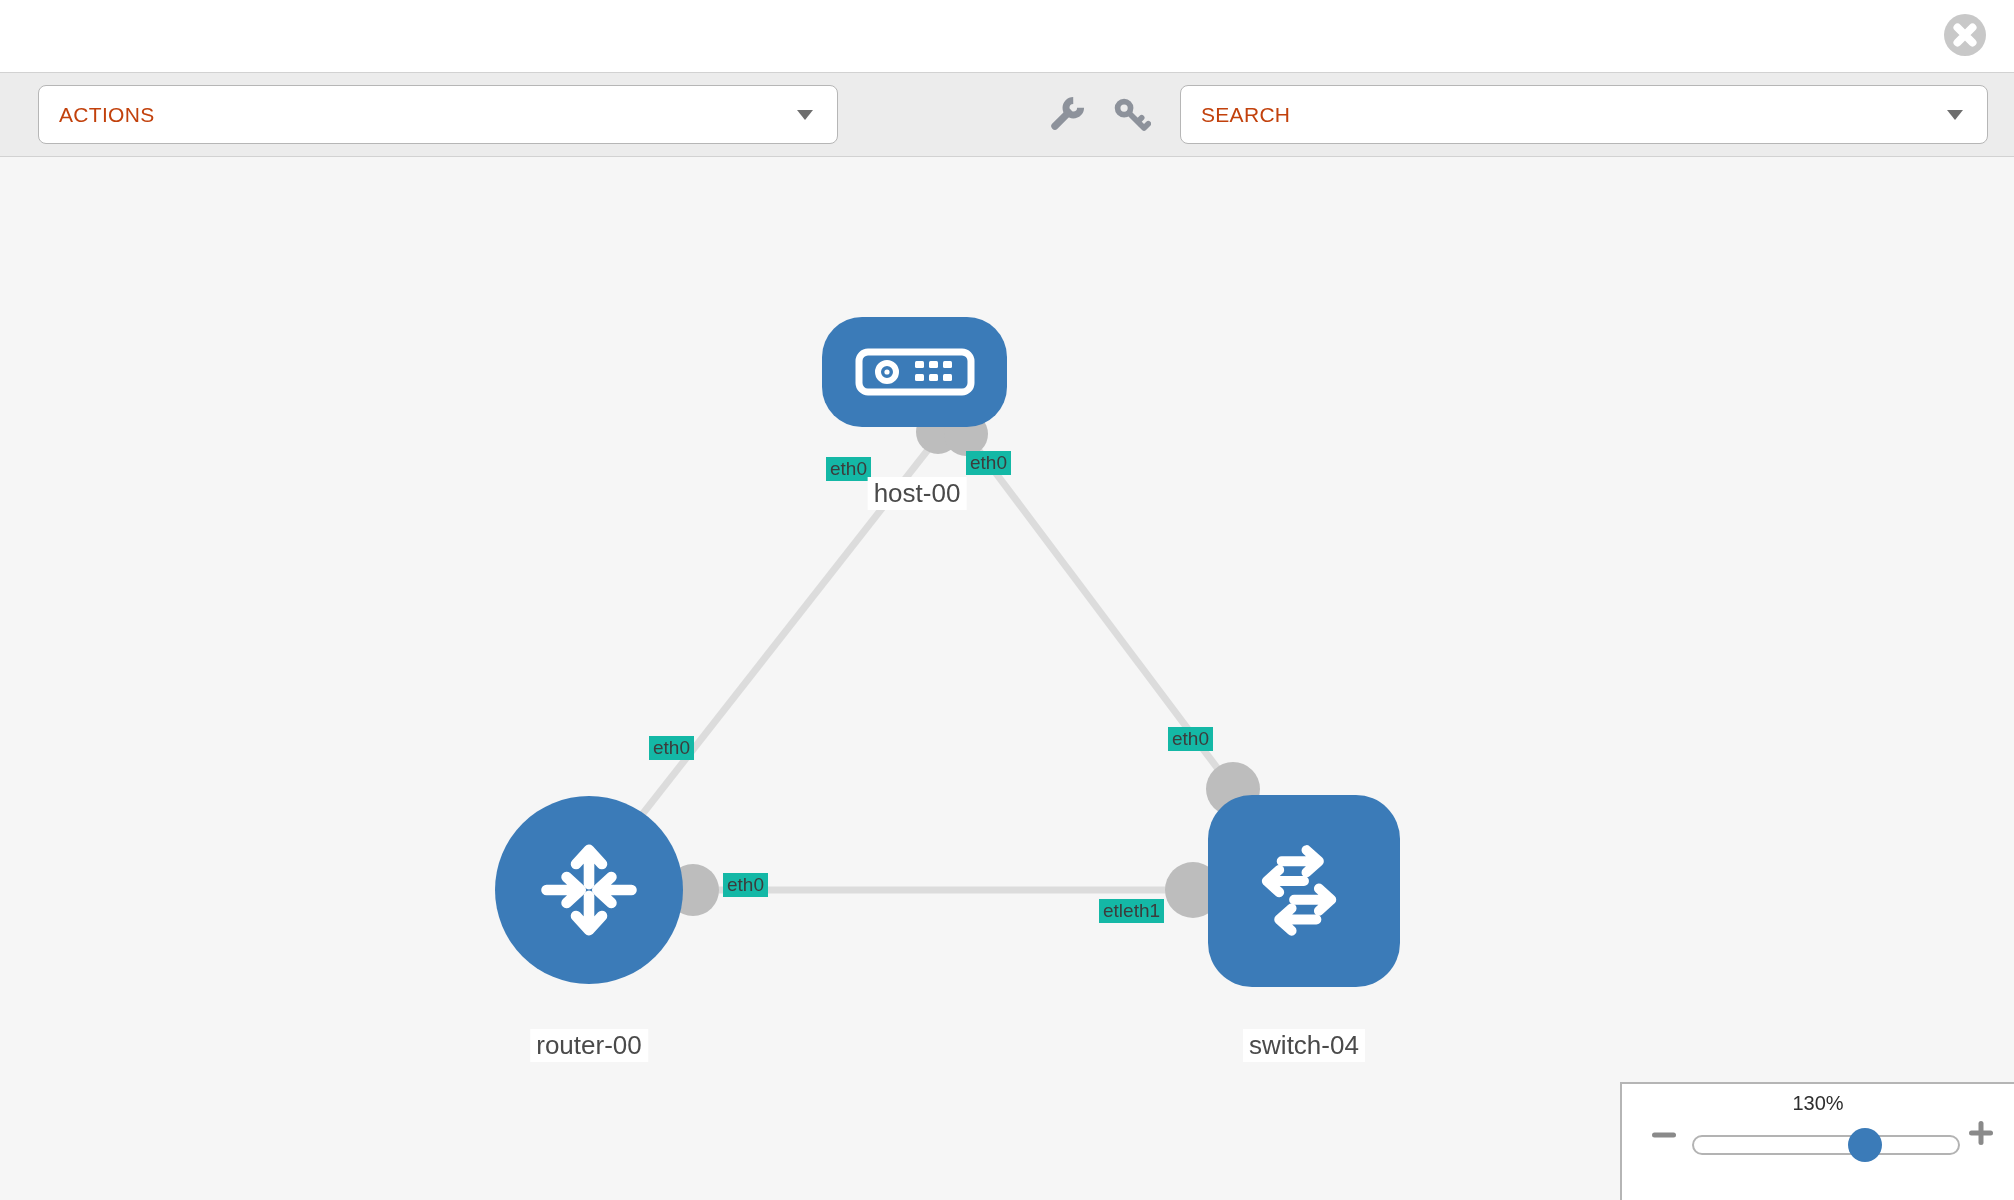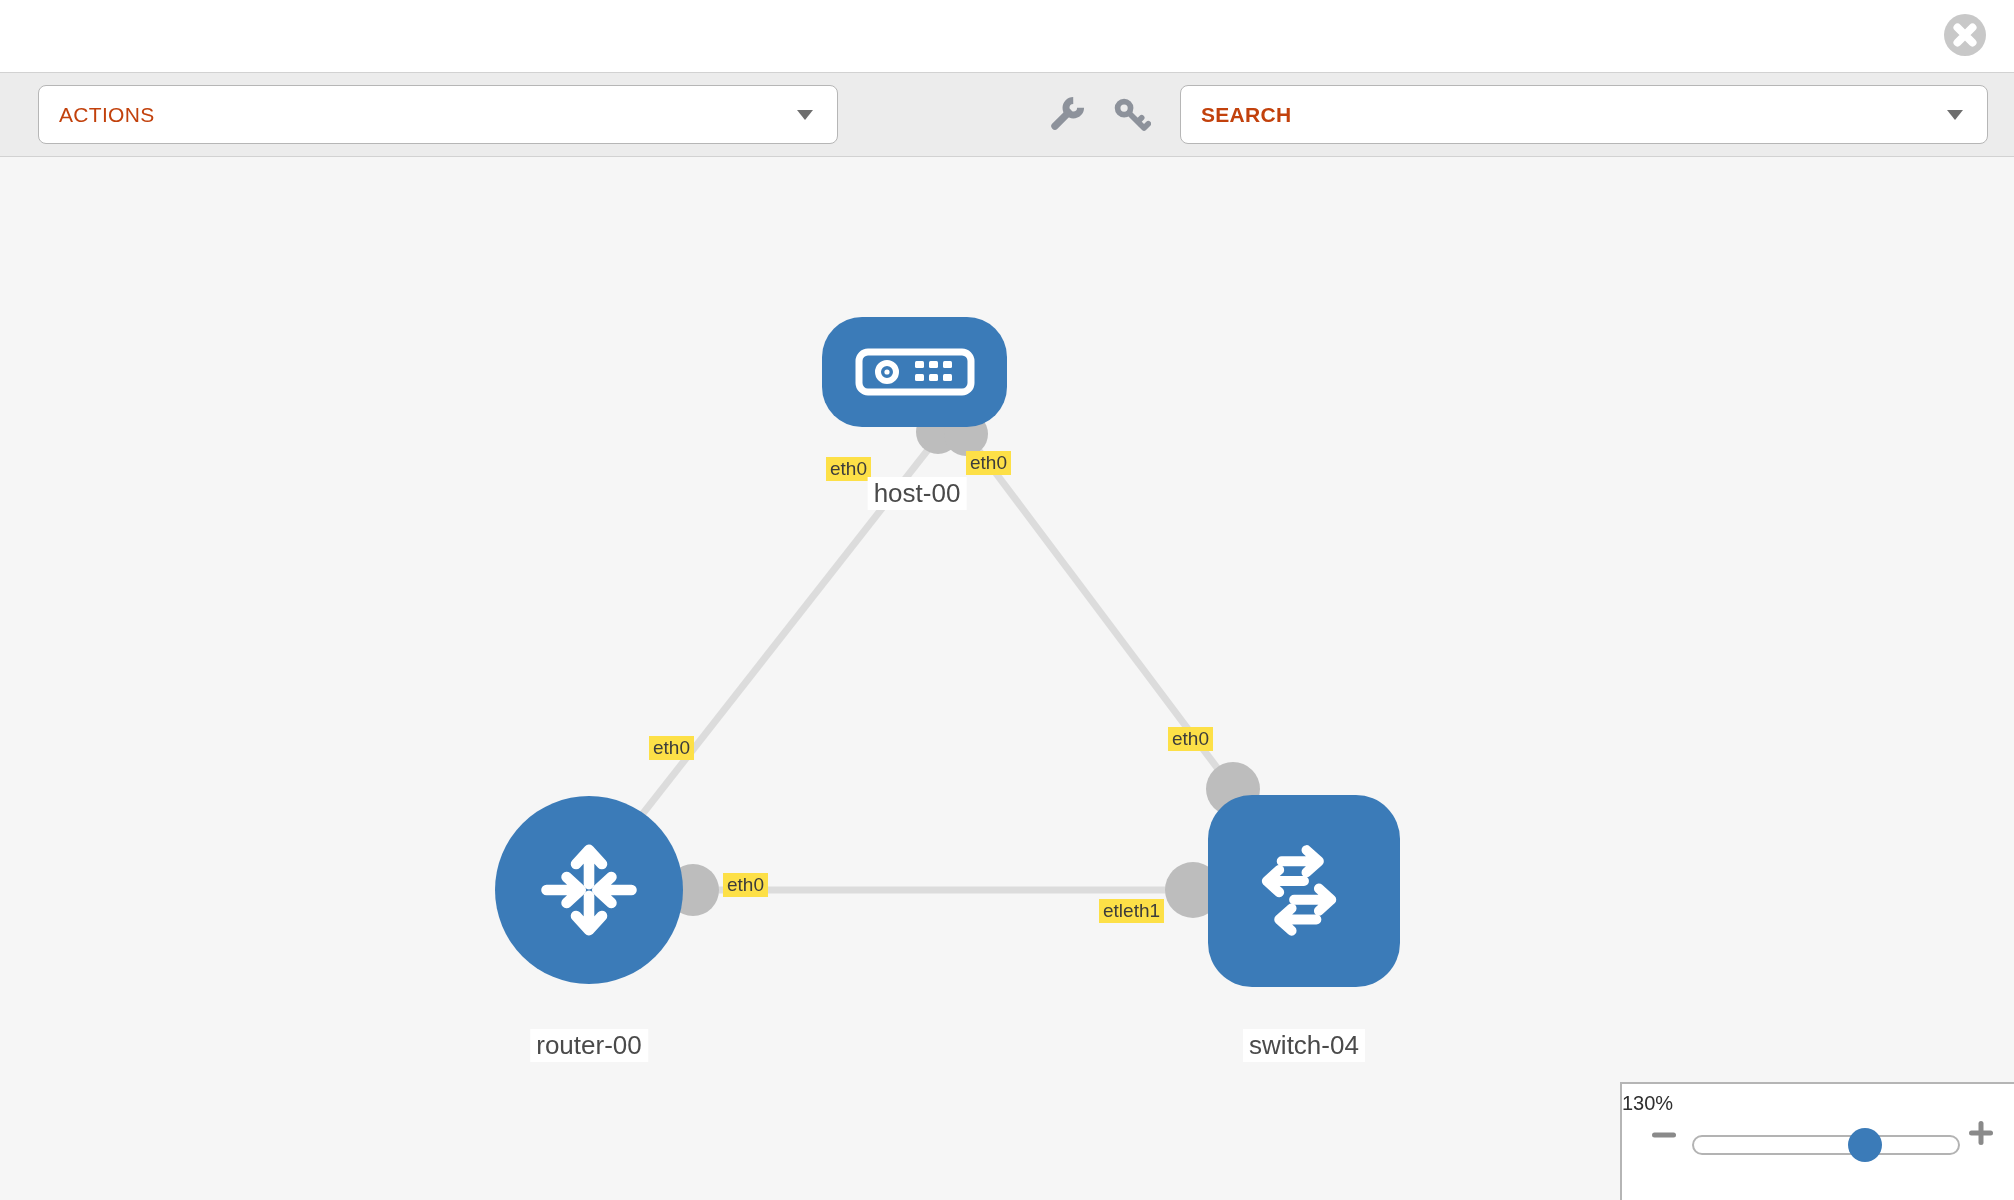--- a/index.html
+++ b/index.html
@@ -41,21 +41,21 @@
   .select-box .select-label{
     position:absolute;left:20px;top:50%;transform:translateY(-50%);
     font-size:21px;color:#c2410c;letter-spacing:.3px;
   }
   .caret{
     position:absolute;right:24px;top:50%;transform:translateY(-50%);
     width:0;height:0;border-left:8px solid transparent;border-right:8px solid transparent;
     border-top:10px solid #6e6e6e;
   }
   .actions-box{left:38px;width:800px;}
-  .search-box{left:1180px;width:808px;font-weight:bold;}
+  .search-box{left:1180px;width:808px;}
   .tool-icon-btn{
     position:absolute;top:22px;width:40px;height:40px;border:none;background:transparent;
     cursor:pointer;padding:0;
   }
   .tool-icon-btn svg{display:block;margin:auto;}
   .wrench-btn{left:1046px;}
   .key-btn{left:1112px;}
 
   
   .canvas{
@@ -69,31 +69,31 @@
   .node{position:absolute;background:var(--node-blue);z-index:3;display:flex;align-items:center;justify-content:center;}
   .node-host{left:822px;top:317px;width:185px;height:110px;border-radius:40px;}
   .node-router{left:495px;top:796px;width:188px;height:188px;border-radius:50%;}
   .node-switch{left:1208px;top:795px;width:192px;height:192px;border-radius:44px;}
 
   .node-label{
     position:absolute;transform:translateX(-50%);z-index:5;
     background:#fff;padding:1px 6px;font-size:26px;color:#4a4a4a;white-space:nowrap;margin-top:36px;
   }
   .port-label{
-    position:absolute;z-index:4;background:#fde047;padding:1px 4px;
+    position:absolute;z-index:4;background:#14b8a6;padding:1px 4px;
     font-size:19px;color:#3c3c3c;white-space:nowrap;
   }
 
   
   .zoom-panel{
     position:absolute;left:1620px;top:1082px;width:396px;height:122px;
     background:#fff;border:2px solid #b5b5b5;z-index:10;
   }
   .zoom-level{
-    position:absolute;left:0;top:8px;width:100%;
+    position:absolute;left:0;top:8px;width:100%;text-align:center;
     font-size:20px;color:#2e2e2e;
   }
   .zoom-btn{position:absolute;border:none;background:transparent;cursor:pointer;padding:0;}
   .zoom-minus{left:29px;top:38px;width:26px;height:26px;}
   .zoom-plus{left:346px;top:36px;width:26px;height:26px;}
   .zoom-track{
     position:absolute;left:70px;top:51px;width:268px;height:20px;
     background:#fff;border:2px solid #b3b3b3;border-radius:11px;cursor:pointer;
   }
   .zoom-knob{

